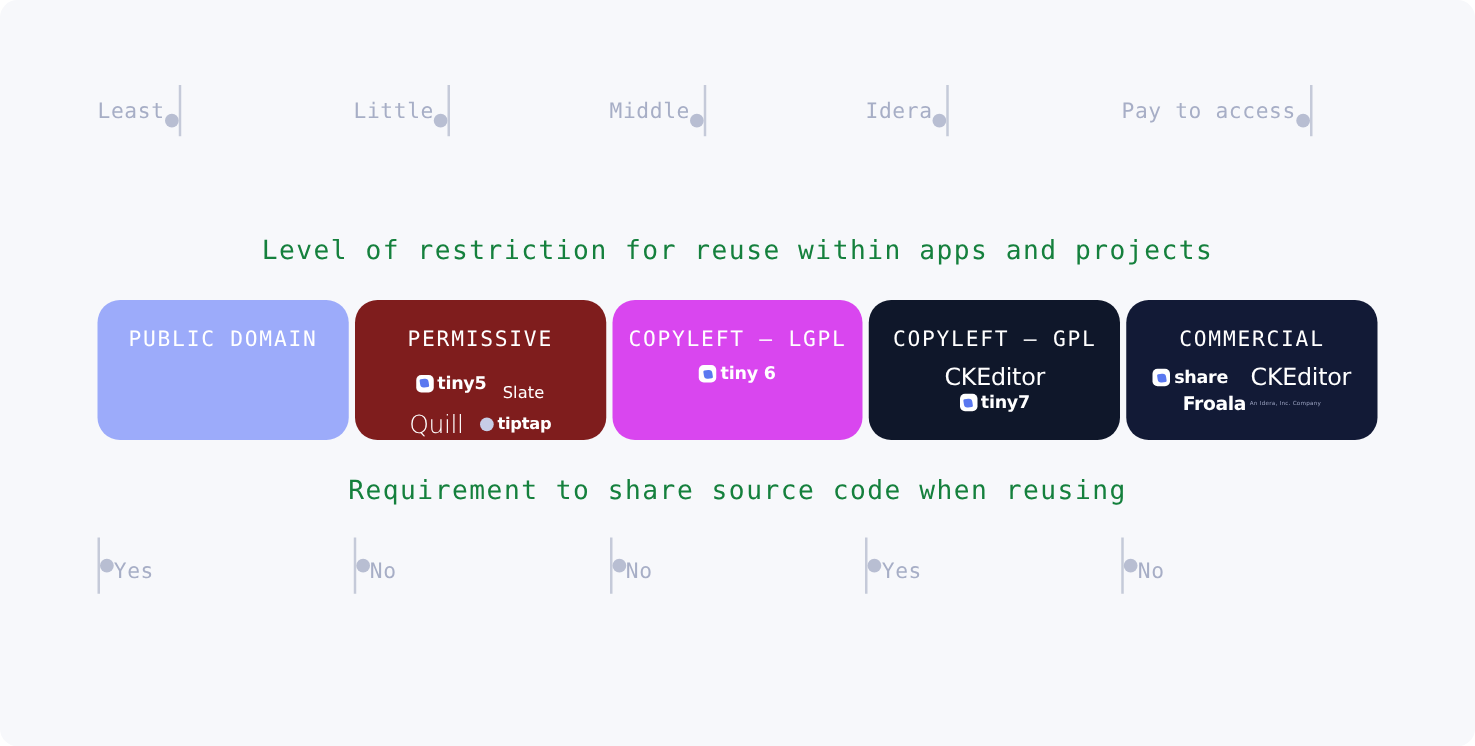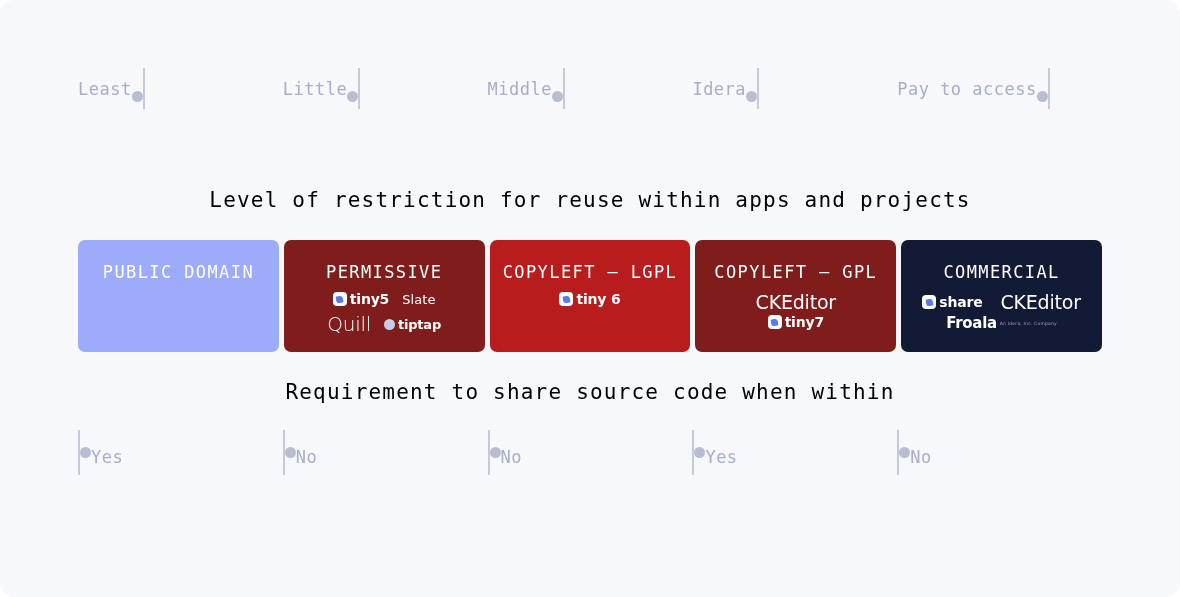--- a/index.html
+++ b/index.html
@@ -69,39 +69,39 @@
   #rail-bottom .axis-label { margin-top: 8px; }
 
   
   .heading {
     position: absolute;
     left: 0;
     width: 1180px;
     text-align: center;
     font-size: 21px;
     letter-spacing: 1.2px;
-    color: #000000;
+    color: #15803d;
     font-weight: 400;
   }
   #heading-top    { top: 188px; }
   #heading-bottom { top: 380px; }
 
   
   #cards {
     position: absolute;
     left: 78px;
     top: 240px;
     width: 1024px;
     height: 112px;
     display: flex;
     gap: 5px;
   }
   .card {
     flex: 1 1 0;
-    border-radius: 7px;
+    border-radius: 18px;
     position: relative;
     display: flex;
     flex-direction: column;
     align-items: center;
     padding-top: 22px;
     box-sizing: border-box;
     overflow: hidden;
   }
   .card-title {
     font-size: 17px;
@@ -155,20 +155,21 @@
   }
   .logo-tiny .txt {
     font-size: 14px;
     font-weight: 700;
     letter-spacing: -0.2px;
   }
   .logo-plain {
     font-size: 13px;
     font-weight: 400;
     letter-spacing: 0.1px;
+    margin-top: 16px;
   }
   .logo-ck {
     font-size: 19px;
     font-weight: 400;
     letter-spacing: -0.2px;
   }
   
   .logo-quill {
     font-size: 20px;
     font-weight: 300;
@@ -266,35 +267,35 @@
             <span>Quill</span>
           </span>
           <span class="logo logo-tiptap">
             <span class="tiptap-dot"></span>
             <span class="txt">tiptap</span>
           </span>
         </div>
       </div>
     </div>
 
-    <div class="card" style="background:#b91c1c">
+    <div class="card" style="background:#d946ef">
       <div class="card-title">COPYLEFT — LGPL</div>
       <div class="logos">
         <div class="logo-row">
           <span class="logo logo-tiny">
             <span class="tiny-mark">
                 <i></i>
               </span>
             <span class="txt">tiny 6</span>
           </span>
         </div>
       </div>
     </div>
 
-    <div class="card" style="background:#7f1d1d">
+    <div class="card" style="background:#0f172a">
       <div class="card-title">COPYLEFT — GPL</div>
       <div class="logos" style="gap:1px">
         <div class="logo-row">
           <span class="logo logo-ck">CKEditor</span>
         </div>
         <div class="logo-row">
           <span class="logo logo-tiny">
             <span class="tiny-mark">
                 <i></i>
               </span>
@@ -320,21 +321,21 @@
           <span class="logo logo-froala">
             <span class="txt">Froala</span>
             <span class="sub">An Idera, Inc. Company</span>
           </span>
         </div>
       </div>
     </div>
 
   </div>
 
-  <div class="heading" id="heading-bottom">Requirement to share source code when within</div>
+  <div class="heading" id="heading-bottom">Requirement to share source code when reusing</div>
 
   <div class="rail" id="rail-bottom">
     <div class="cell">
       <span class="pin-stem"></span>
       <span class="pin-dot"></span>
       <span class="axis-label">Yes</span>
     </div>
     <div class="cell">
       <span class="pin-stem"></span>
       <span class="pin-dot"></span>

